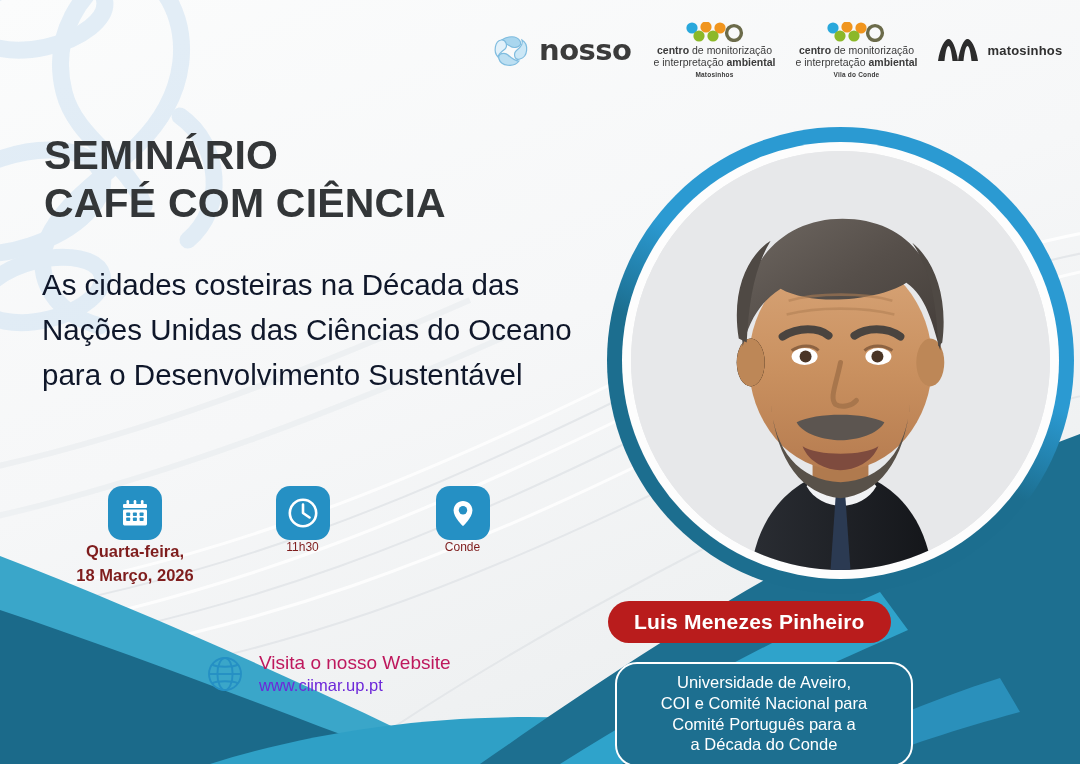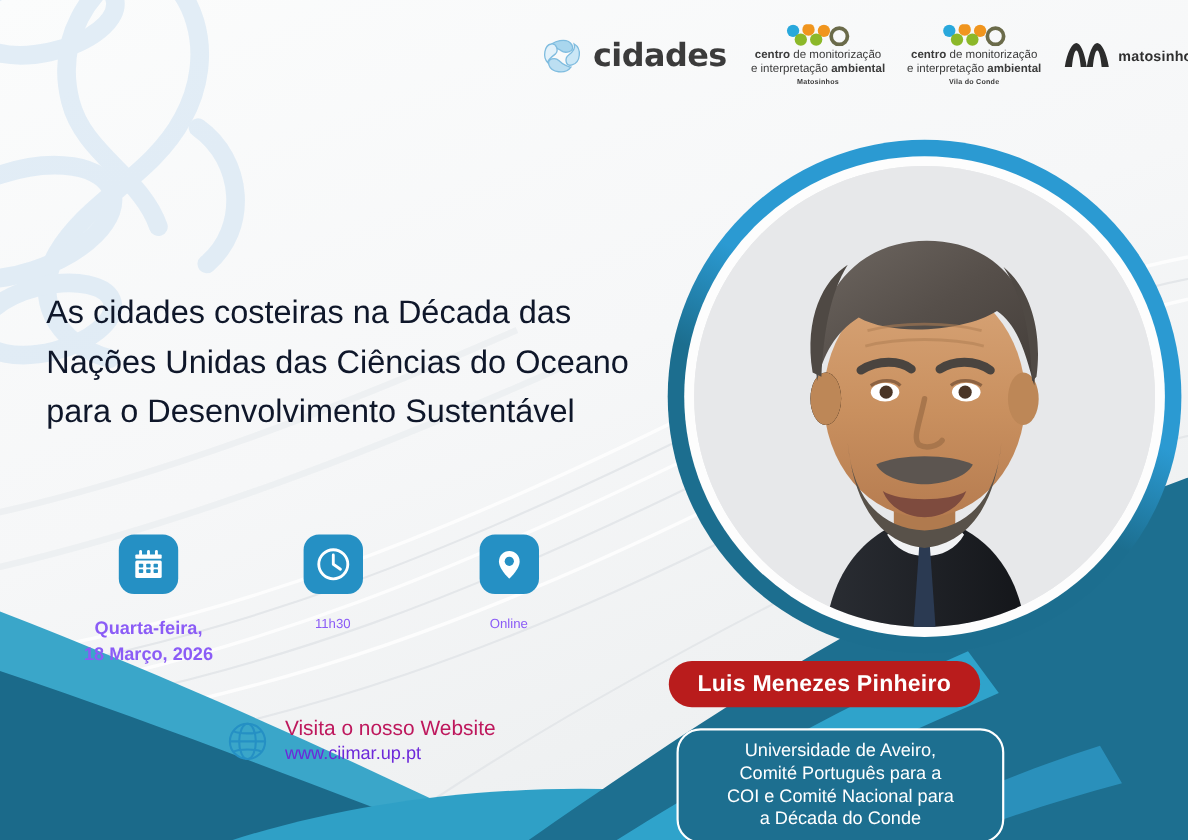--- a/index.html
+++ b/index.html
@@ -75,21 +75,21 @@
     display:flex;
   }
   .info-col{display:flex;flex-direction:column;align-items:center;}
   .info-col.c1{width:150px;}
   .info-col.c2{width:185px;}
   .info-col.c3{width:135px;}
   .ico-sq{
     width:54px;height:54px;border-radius:14px;background:#2590c4;
     display:flex;align-items:center;justify-content:center;
   }
-  .info-txt{margin-top:20px;text-align:center;color:#8b5cf6;}
+  .info-txt{text-align:center;color:#7f1d1d;}
   .info-txt.bold{font-weight:bold;font-size:16.5px;line-height:1.45;}
   .info-txt.norm{font-size:12px;}
 
   
   .website{
     position:absolute;left:205px;top:651px;
     display:flex;align-items:center;gap:14px;
   }
   .web-text .w1{font-size:19px;font-weight:normal;color:#be185d;line-height:1.25;}
   .web-text .w2{font-size:16.5px;color:#6d28d9;line-height:1.3;}
@@ -184,21 +184,21 @@
 
     <div class="ciimar-logo logo-item">
       <svg width="40" height="38" viewBox="0 0 40 38">
         <g fill="#a9d6ee" stroke="#7fbcdf" stroke-width="1.2">
           <path d="M6 14 C 10 5 24 3 28 10 C 31 16 22 18 18 15 C 13 11 8 12 6 14 Z"></path>
           <path d="M30 9 C 37 13 36 26 28 28 C 22 30 21 22 25 19 C 29 16 31 12 30 9 Z" fill="#cbe7f6"></path>
           <path d="M27 30 C 22 37 9 35 7 28 C 5 22 13 21 16 24 C 20 28 25 30 27 30 Z" fill="#bcdff2"></path>
           <path d="M6 26 C 1 21 3 10 9 9 C 14 8 16 15 13 18 C 9 21 6 24 6 26 Z" fill="#e2f1fa"></path>
         </g>
       </svg>
-      <span class="ciimar-word">cidades</span>
+      <span class="ciimar-word">nosso</span>
     </div>
 
     <div class="cmia logo-item">
       <svg class="cmia-dots" width="66" height="20" viewBox="0 0 66 20">
         <circle cx="10" cy="6" r="5.6" fill="#29a8dc"></circle>
         <circle cx="24" cy="5" r="5.6" fill="#f0951e"></circle>
         <circle cx="38" cy="6" r="5.6" fill="#f0951e"></circle>
         <circle cx="17" cy="14" r="5.6" fill="#8cb829"></circle>
         <circle cx="31" cy="14" r="5.6" fill="#8cb829"></circle>
         <circle cx="52" cy="11" r="7.4" fill="none" stroke="#6b6b4a" stroke-width="3.4"></circle>
@@ -224,20 +224,24 @@
 
     <div class="mtx logo-item">
       <svg width="42" height="24" viewBox="0 0 42 24">
         <path d="M1 23 C 3 9 8 1 11.5 1 C 15 1 19 9 21 23 C 23 9 27 1 30.5 1 C 34 1 39 9 41 23 L34.5 23 C 33.5 13 32 8 30.5 8 C 29 8 27.5 13 26.5 23 L15.5 23 C 14.5 13 13 8 11.5 8 C 10 8 8.5 13 7.5 23 Z" fill="#2c2c2c"></path>
       </svg>
       <span class="mtx-word">matosinhos</span>
     </div>
 
   </div>
 
+  <div class="title">
+    <div>SEMINÁRIO</div>
+    <div>CAFÉ COM CIÊNCIA</div>
+  </div>
 
   <div class="subtitle">As cidades costeiras na Década das Nações Unidas das Ciências do Oceano para o Desenvolvimento Sustentável</div>
 
   <div class="info">
 
     <div class="info-col c1">
       <div class="ico-sq">
         <svg width="32" height="32" viewBox="0 0 32 32">
           <g fill="#ffffff">
             <rect x="7.5" y="3" width="2.6" height="6" rx="1.3"></rect>
@@ -272,21 +276,21 @@
       <div class="info-txt norm">11h30</div>
     </div>
 
     <div class="info-col c3">
       <div class="ico-sq">
         <svg width="32" height="32" viewBox="0 0 32 32">
           <path d="M16 4 C 10.8 4 6.6 8.2 6.6 13.4 C 6.6 20.4 16 29 16 29 C 16 29 25.4 20.4 25.4 13.4 C 25.4 8.2 21.2 4 16 4 Z" fill="#ffffff"></path>
           <circle cx="16" cy="13.3" r="4.2" fill="#2590c4"></circle>
         </svg>
       </div>
-      <div class="info-txt norm">Online</div>
+      <div class="info-txt norm">Conde</div>
     </div>
 
   </div>
 
   <div class="website">
     <svg width="40" height="40" viewBox="0 0 40 40">
       <g fill="none" stroke="#2590c4" stroke-width="1.9">
         <circle cx="20" cy="20" r="16"></circle>
         <ellipse cx="20" cy="20" rx="7.6" ry="16"></ellipse>
         <line x1="4" y1="20" x2="36" y2="20"></line>
@@ -360,18 +364,18 @@
           <path d="M156 164 C 186 156 234 156 264 164"></path>
         </g>
       </svg>
     </div>
   </div>
 
   <div class="name-pill">Luis Menezes Pinheiro</div>
 
   <div class="aff-pill">
     <div>Universidade de Aveiro,</div>
+    <div>COI e Comité Nacional para</div>
     <div>Comité Português para a</div>
-    <div>COI e Comité Nacional para</div>
     <div>a Década do Conde</div>
   </div>
 
 </div>
 
 </body></html>

